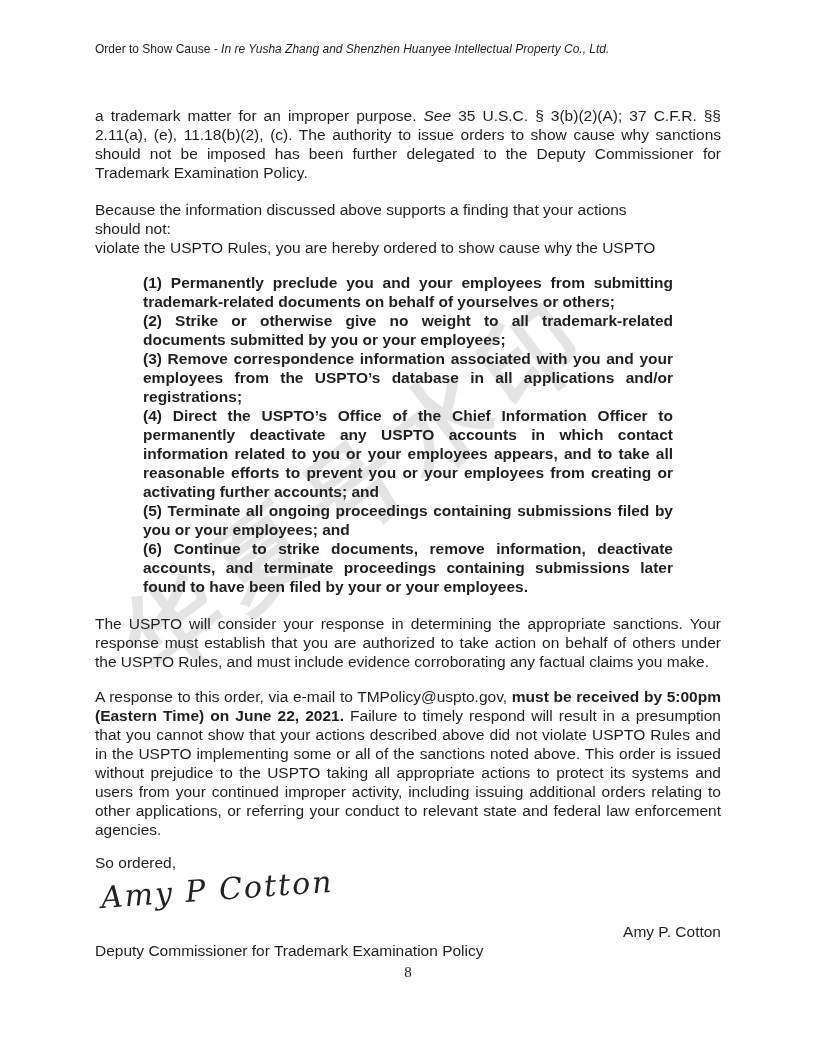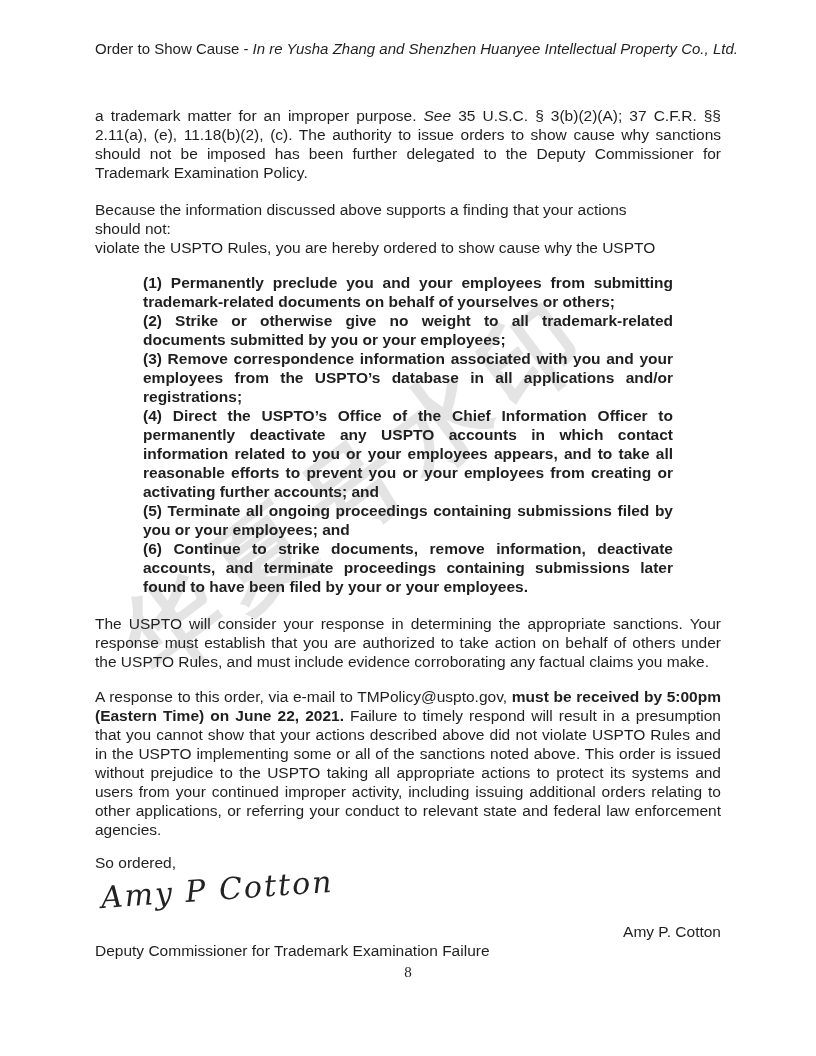--- a/index.html
+++ b/index.html
@@ -15,21 +15,21 @@
     position:absolute;left:163px;top:596px;line-height:1;
     font-family:"DejaVu Sans",sans-serif;font-weight:700;
     font-size:96px;letter-spacing:16px;white-space:nowrap;
     color:rgba(90,90,90,0.16);
     transform:rotate(-37deg);transform-origin:0 100%;
     pointer-events:none;user-select:none;z-index:0;
   }
 
   .doc-header{
     position:absolute;top:41px;left:95px;width:660px;
-    font-size:15px;line-height:16px;z-index:1;
+    font-size:12px;line-height:16px;z-index:1;
   }
 
   .content{
     position:absolute;top:106px;left:95px;width:626px;
     font-size:15.5px;line-height:19px;z-index:1;
   }
   .para{margin:0;}
   .justify{text-align:justify;}
   .bold{font-weight:700;}
   span.bold{font-weight:700;}
@@ -86,19 +86,19 @@
 
     <p class="para justify p3">The USPTO will consider your response in determining the appropriate sanctions. Your response must establish that you are authorized to take action on behalf of others under the USPTO Rules, and must include evidence corroborating any factual claims you make.</p>
 
     <p class="para justify p4"><span>A response to this order, via e-mail to TMPolicy@uspto.gov, </span><span class="bold">must be received by 5:00pm (Eastern Time) on June 22, 2021.</span><span> Failure to timely respond will result in a presumption that you cannot show that your actions described above did not violate USPTO Rules and in the USPTO implementing some or all of the sanctions noted above. This order is issued without prejudice to the USPTO taking all appropriate actions to protect its systems and users from your continued improper activity, including issuing additional orders relating to other applications, or referring your conduct to relevant state and federal law enforcement agencies.</span></p>
 
     <p class="para closing">So ordered,</p>
 
     <div class="signature">Amy P Cotton</div>
 
     <p class="para name">Amy P. Cotton</p>
-    <p class="para">Deputy Commissioner for Trademark Examination Failure</p>
+    <p class="para">Deputy Commissioner for Trademark Examination Policy</p>
 
   </main>
 
   <footer class="page-number">8</footer>
 
 </div>
 
 </body></html>

